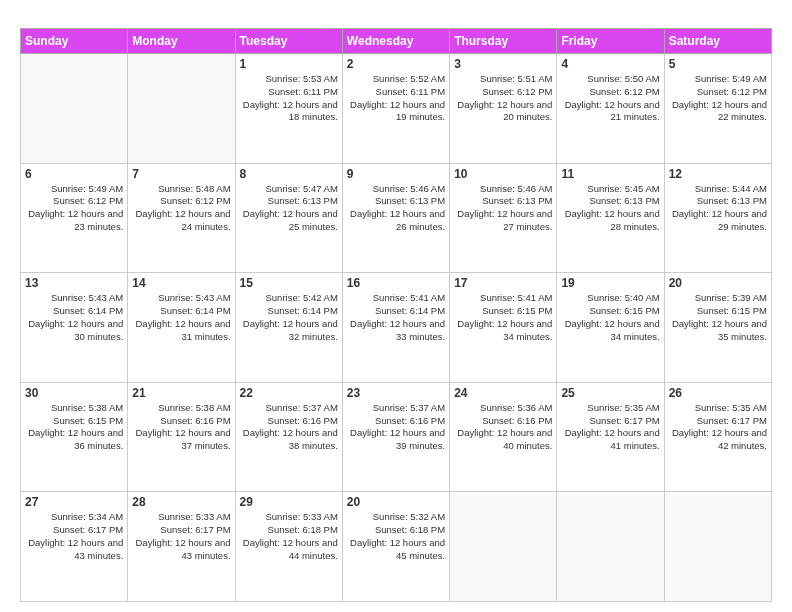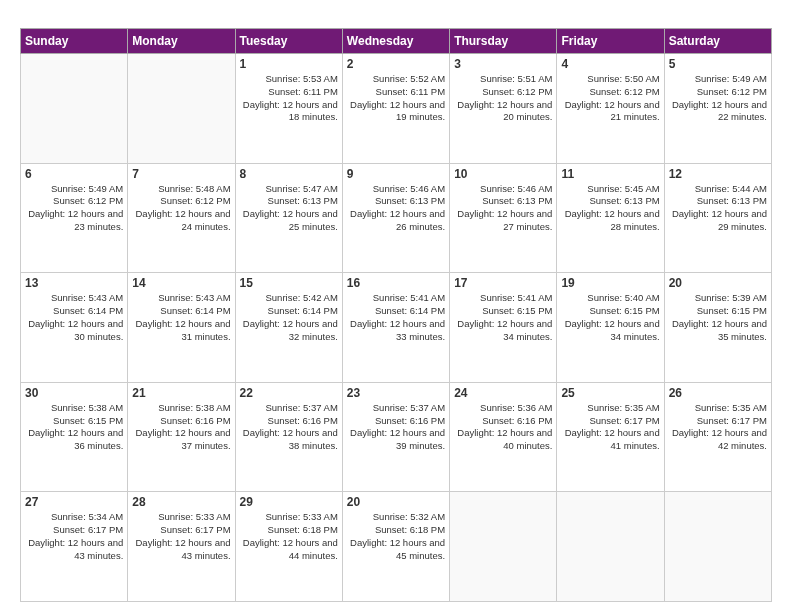--- a/index.html
+++ b/index.html
@@ -55,21 +55,21 @@
     .calendar-subtitle {
       font-size: 14px;
       color: #555;
     }
     .calendar {
       width: 100%;
       border-collapse: collapse;
       flex: 1;
     }
     .calendar th {
-      background: #701a75;
+      background: #d946ef;
       color: #fff;
       font-size: 12px;
       font-weight: bold;
       padding: 5px 4px;
       text-align: left;
       border: 1px solid #aaa;
     }
     .calendar td {
       border: 1px solid #ccc;
       vertical-align: top;

